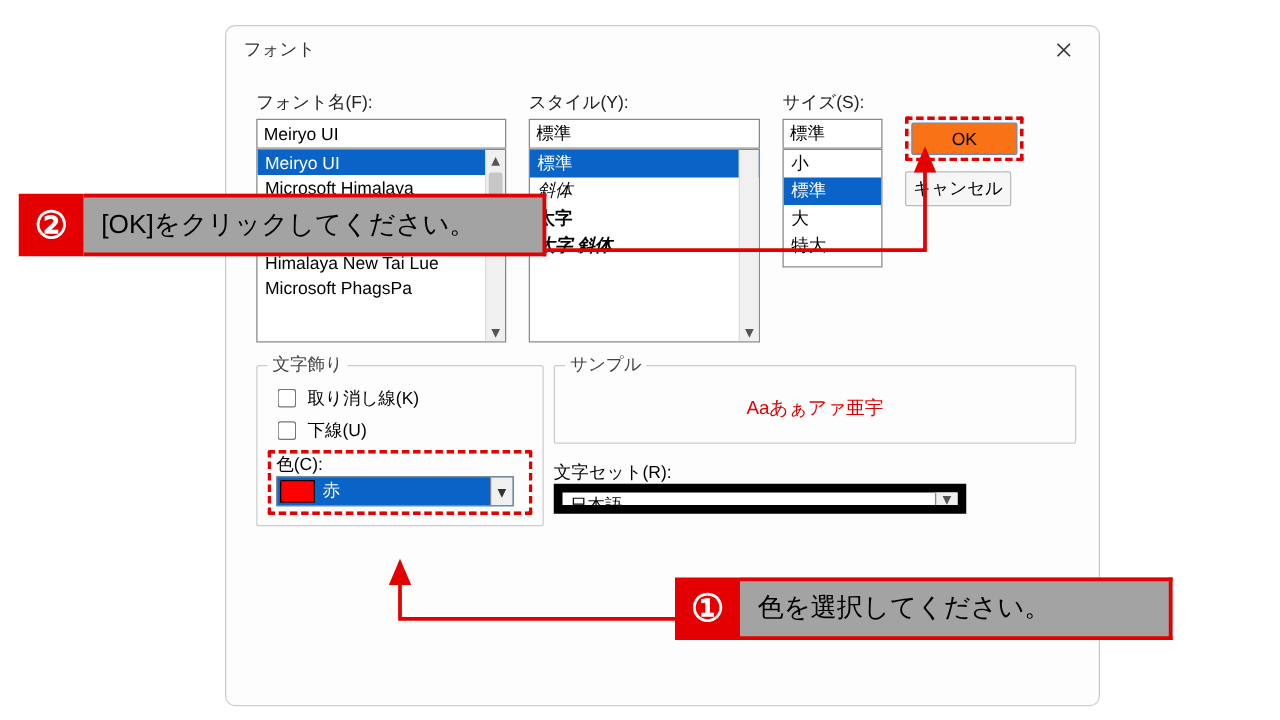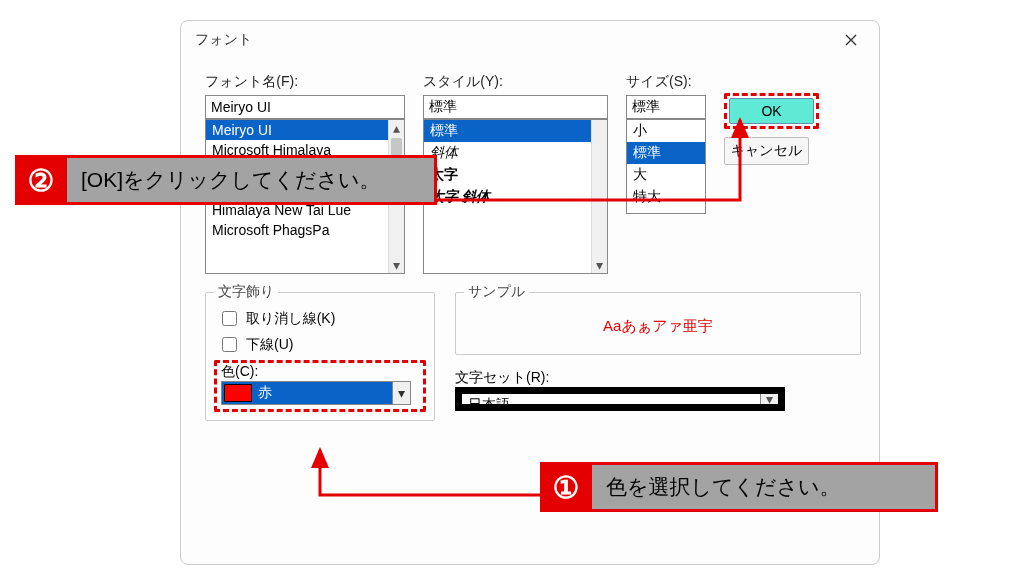--- a/index.html
+++ b/index.html
@@ -99,21 +99,21 @@
   .stylelist .scrollbar{
     position:absolute; right:0; top:0; bottom:0; width:16px;
     background:#f0f0f0; border-left:1px solid #ddd;
   }
   .stylelist .scrollbar .arrow-down{ color:#555; }
   .sizelist { height: 95px; overflow:hidden; }
   .btn {
     width: 85px;
     padding: 4px 0;
     border: 1px solid #6a8bb8;
-    background: #5eead4;
+    background: #f97316;
     text-align: center;
     cursor: pointer;
     border-radius: 2px;
     font-size: 14px;
   }
   .btn.cancel {
     background: #f6f6f6;
     border-color: #bbb;
     margin-top: 8px;
   }
@@ -130,21 +130,21 @@
     position: relative;
     margin-top: 18px;
   }
   .group .legend {
     position: absolute;
     top: -10px; left: 8px;
     background: #fdfdfd;
     padding: 0 4px;
     color: #444;
   }
-  .row-mid { display:flex; gap:20px; }
+  .row-mid { display:flex; gap:8px; }
   .group.effects { width: 230px; }
   .group.sample  { flex:1; }
   .checkrow { display:flex; align-items:center; gap:6px; margin:5px 0; }
   .checkrow input { width:15px; height:15px; }
   .color-combo-wrap{
     border: 3px dashed #e40000;
     padding: 4px;
     margin: 2px -4px -4px -4px;
     border-radius:2px;
   }

